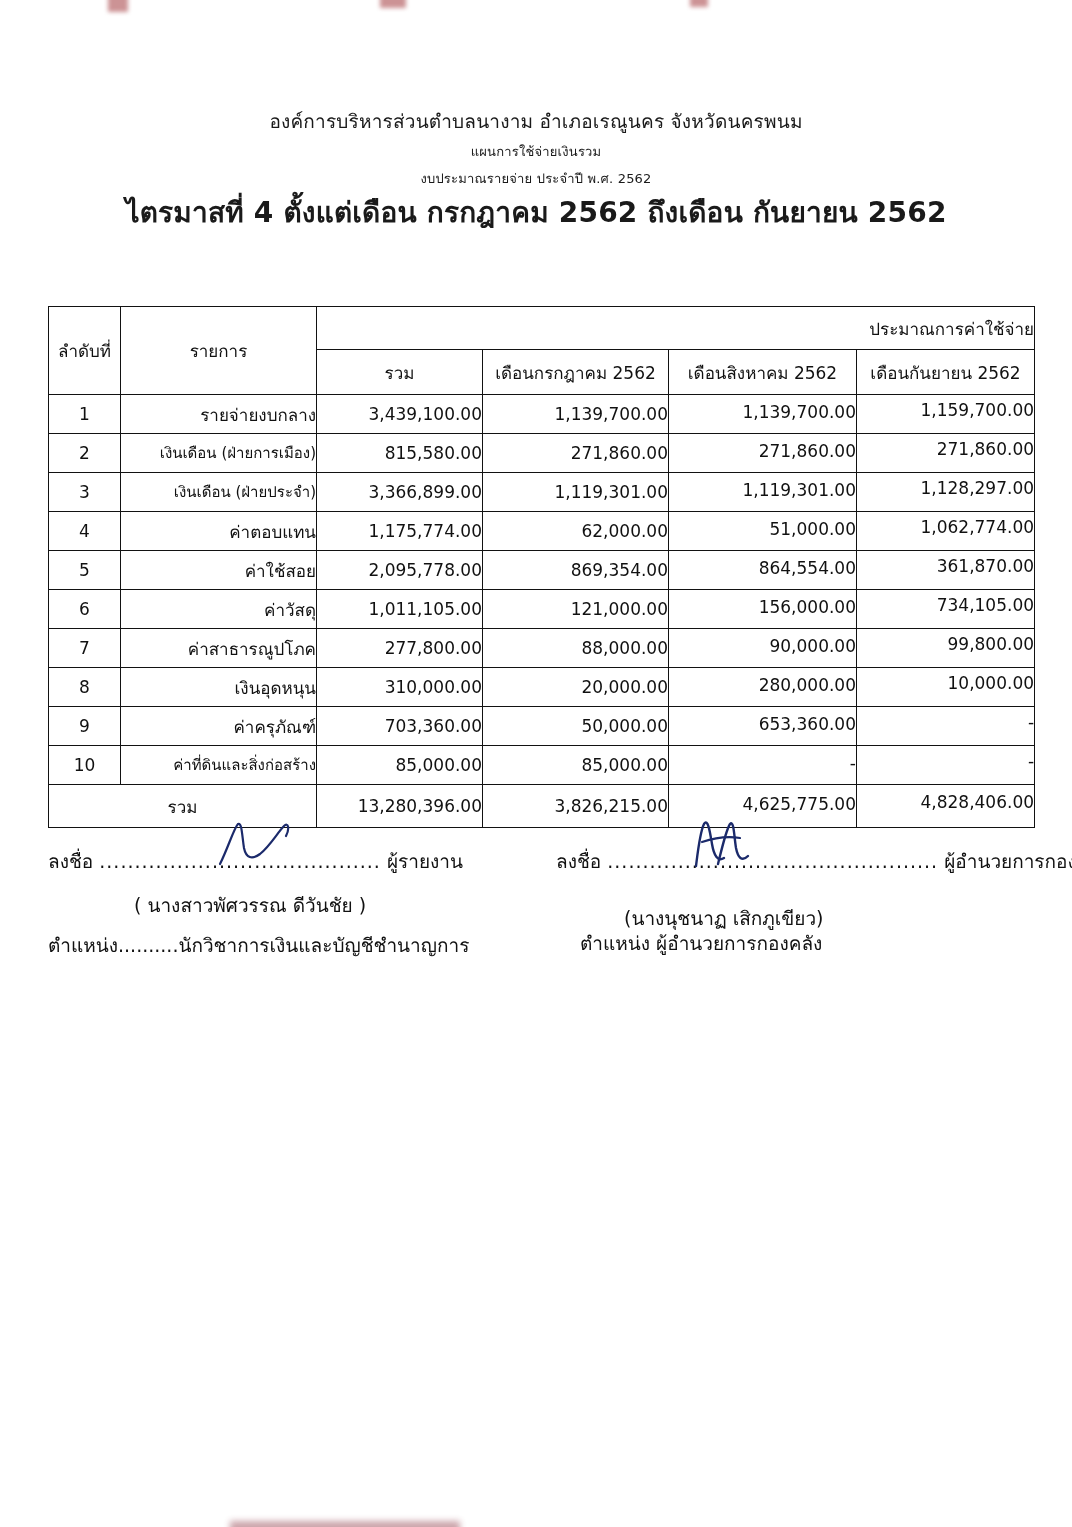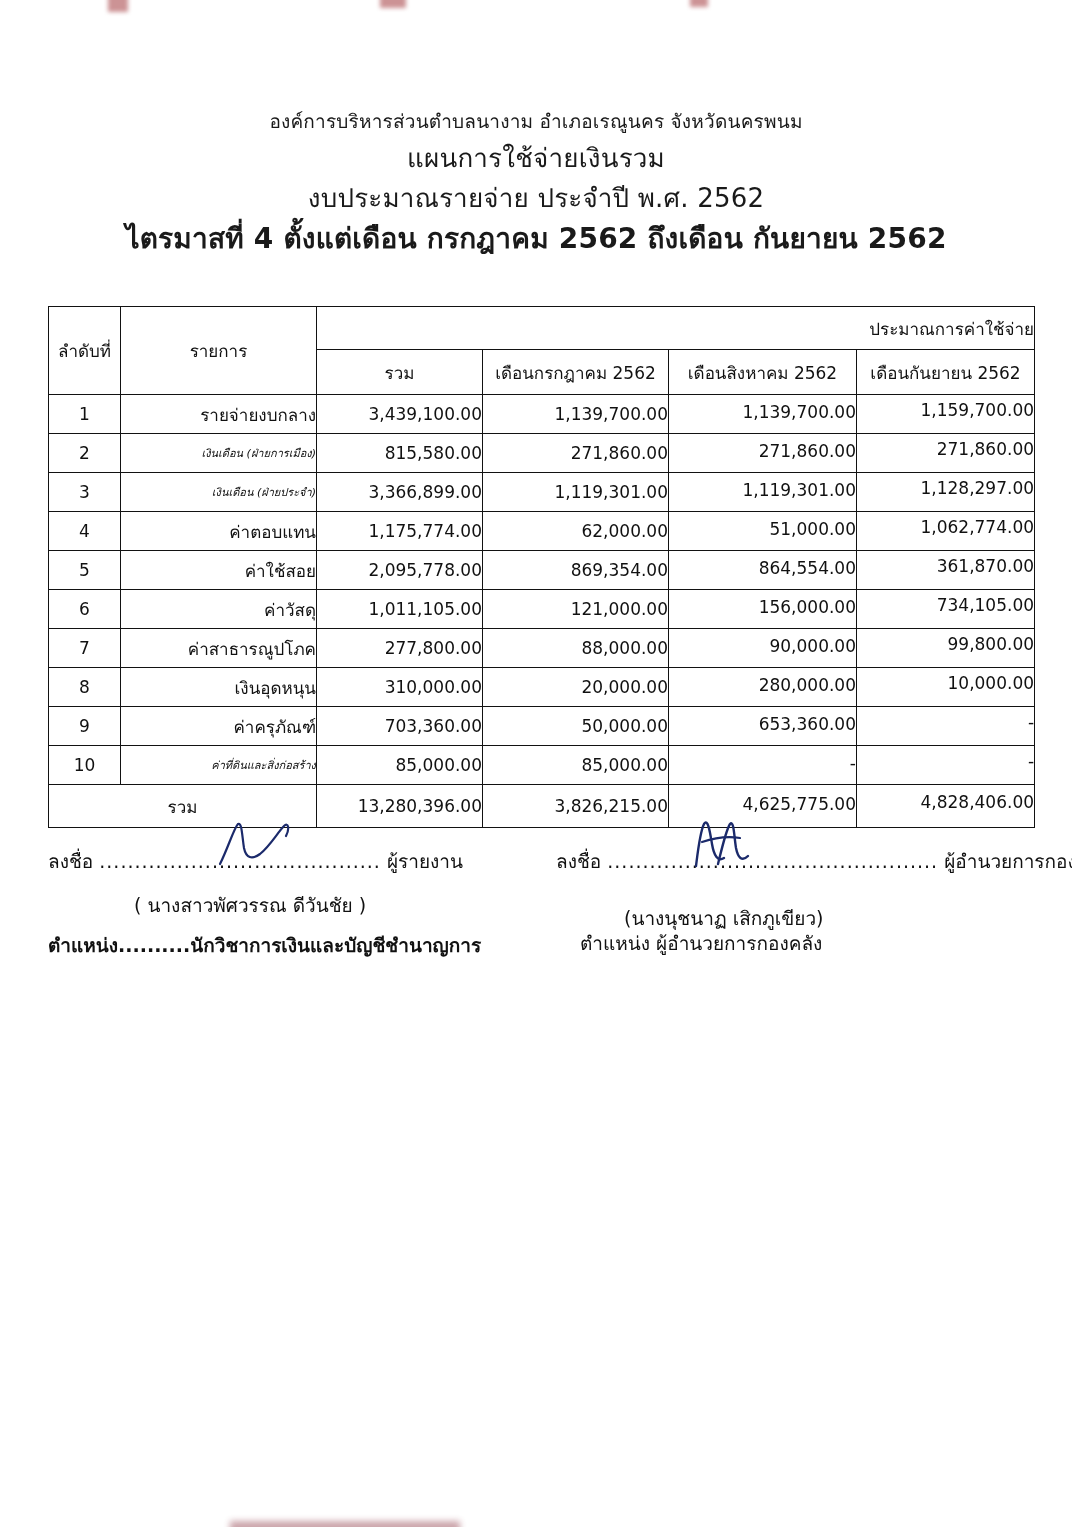--- a/index.html
+++ b/index.html
@@ -52,21 +52,21 @@
     padding: 0;
   }
 
   
   .heading {
     margin-top: 112px;
     text-align: center;
     line-height: 1.0;
   }
   .heading .line {
-    font-size: 26px;
+    font-size: 13px;
     letter-spacing: 0.2px;
     margin-bottom: 14px;
     color: #1a1a1a;
   }
   .heading .line1 { font-size: 19px; }
   .heading .line4 { font-weight: bold; font-size: 28px; margin-bottom: 18px; }
 
   
   .table-wrap {
     position: absolute;
@@ -115,21 +115,21 @@
     text-align: center;
     font-size: 17px;
     height: 38px;
   }
   td.label {
     text-align: right;
     padding-left: 5px;
     font-size: 17px;
     white-space: nowrap;
   }
-  td.label.small { font-size: 11px; font-style: italic; }
+  td.label.small { font-size: 15px; }
   td.money {
     text-align: right;
     padding-right: 9px;
     font-size: 17.5px;
   }
   td.dash {
     text-align: right;
     padding-right: 14px;
     font-size: 17px;
   }
@@ -154,21 +154,21 @@
   .sig {
     position: absolute;
     font-size: 19px;
     color: #111;
     white-space: nowrap;
   }
   .sig-left-line  { left: 48px;  top: 16px; }
   .sig-right-line { left: 556px; top: 16px; }
   .sig-left-name  { left: 134px; top: 60px; }
   .sig-right-name { left: 624px; top: 73px; }
-  .sig-left-pos   { left: 48px;  top: 100px; font-weight: bold; }
+  .sig-left-pos   { left: 48px;  top: 100px; }
   .sig-right-pos  { left: 580px; top: 98px; }
 
   .dots { letter-spacing: 1px; }
 
   .ink {
     position: absolute;
     pointer-events: none;
   }
   .ink svg { display: block; }
 </style>

